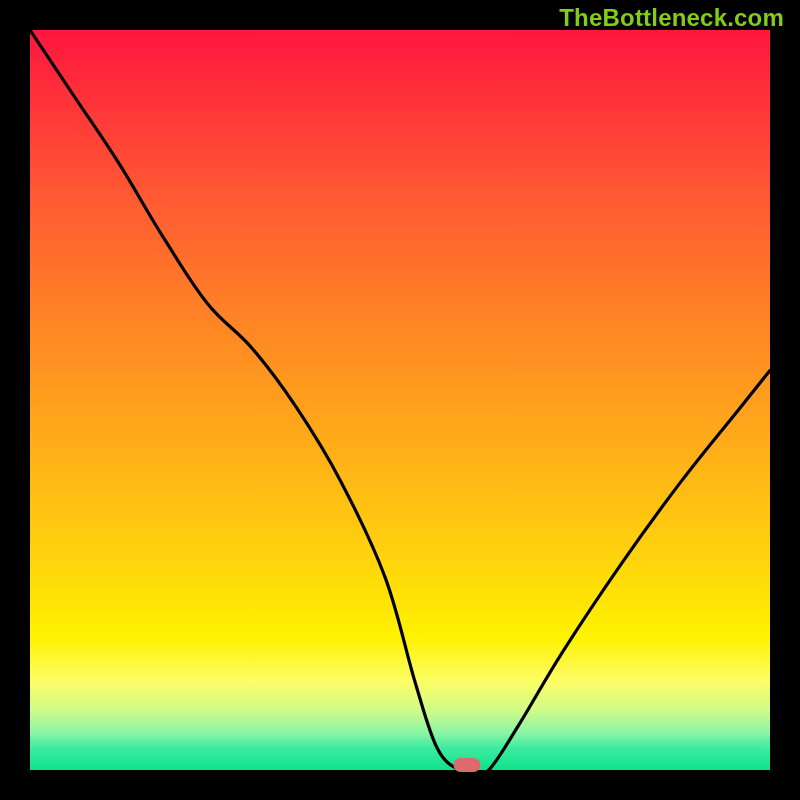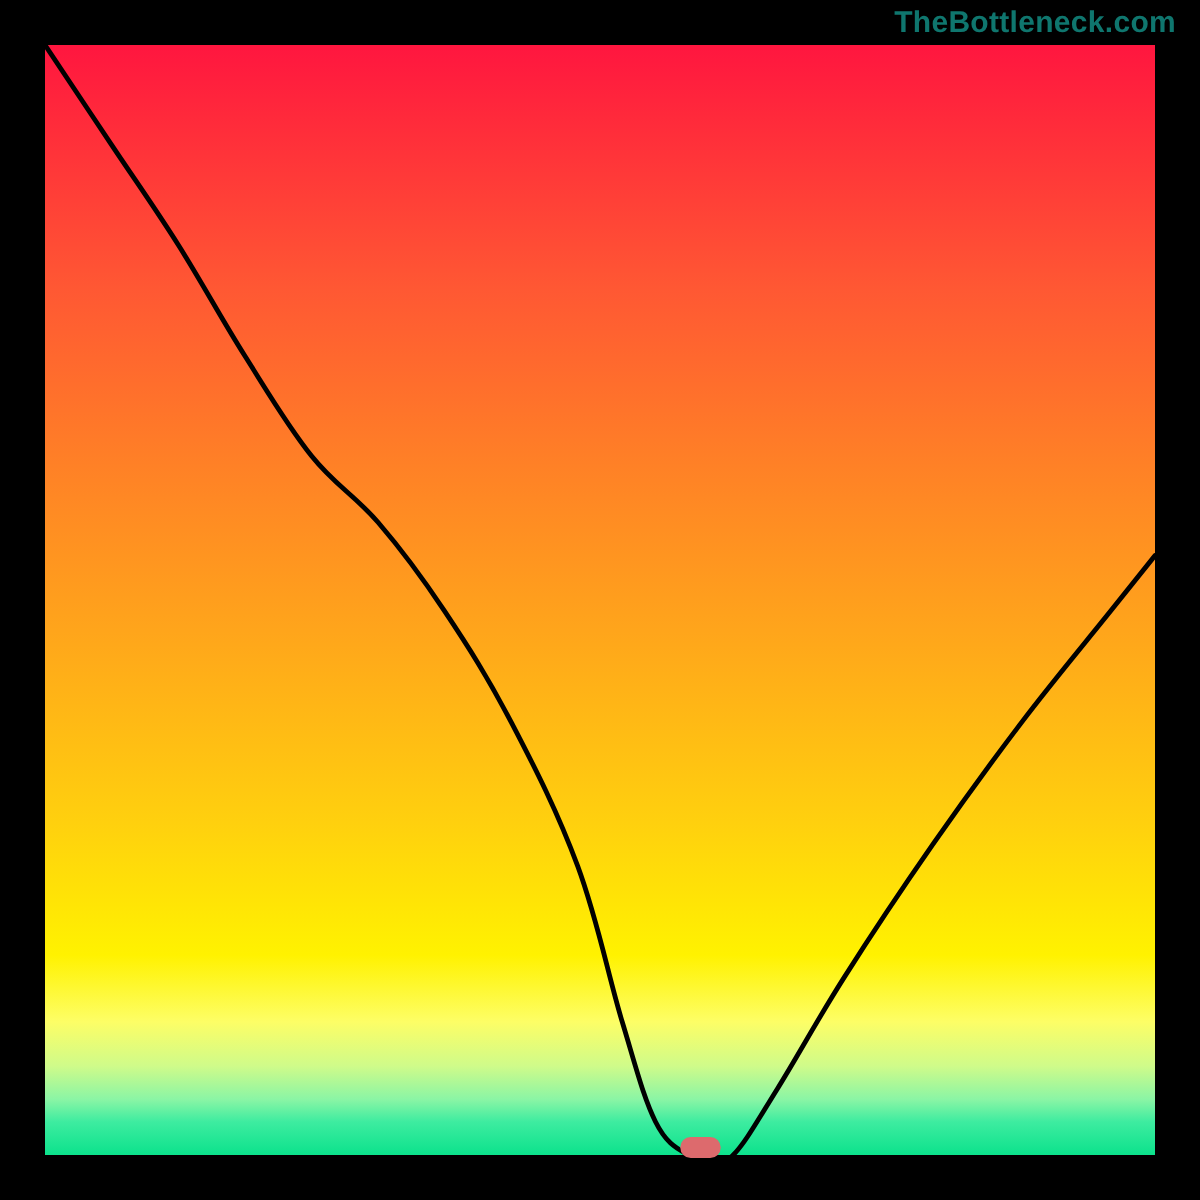--- a/index.html
+++ b/index.html
@@ -14,22 +14,22 @@
   .frame {
     position: relative;
     width: 800px;
     height: 800px;
     background: #000;
   }
   .watermark {
     position: absolute;
     top: 4px;
     right: 16px;
-    color: #0f766e;
-    font-size: 20px;
+    color: #84cc16;
+    font-size: 24px;
     font-weight: 600;
     letter-spacing: 0.2px;
     z-index: 20;
   }
   .plot-area {
     position: absolute;
     left: 30px;
     top: 30px;
     width: 740px;
     height: 740px;

